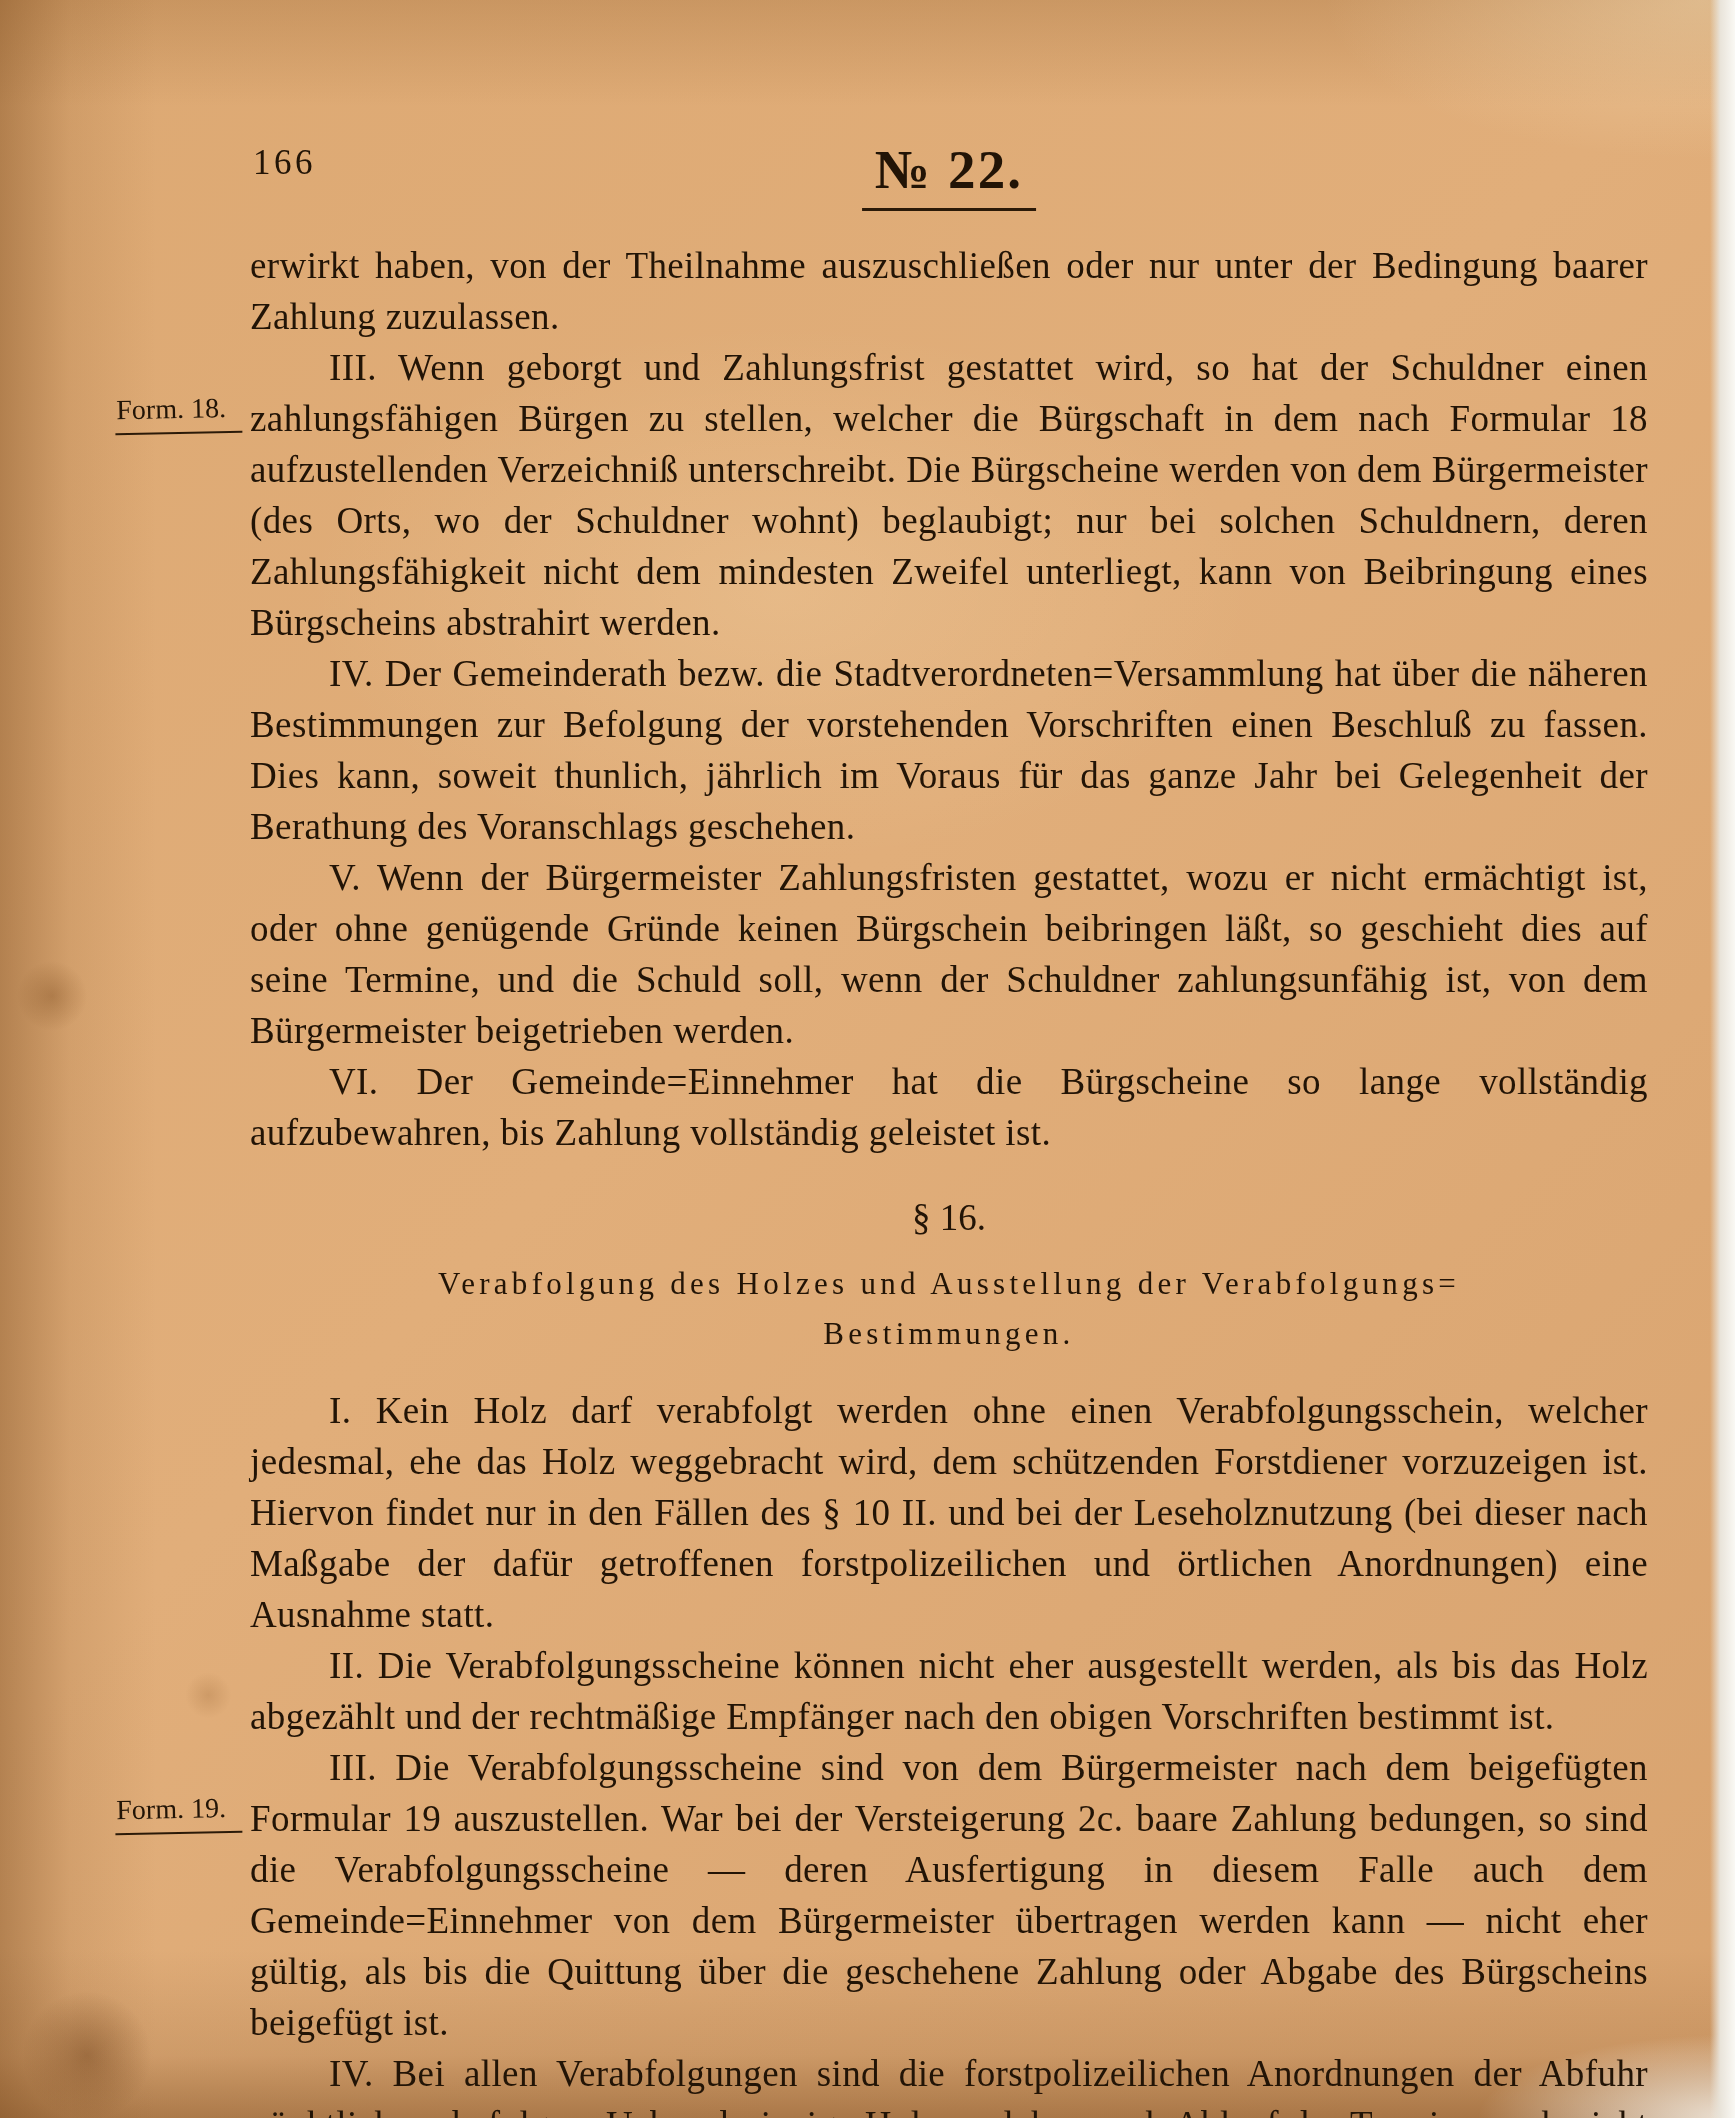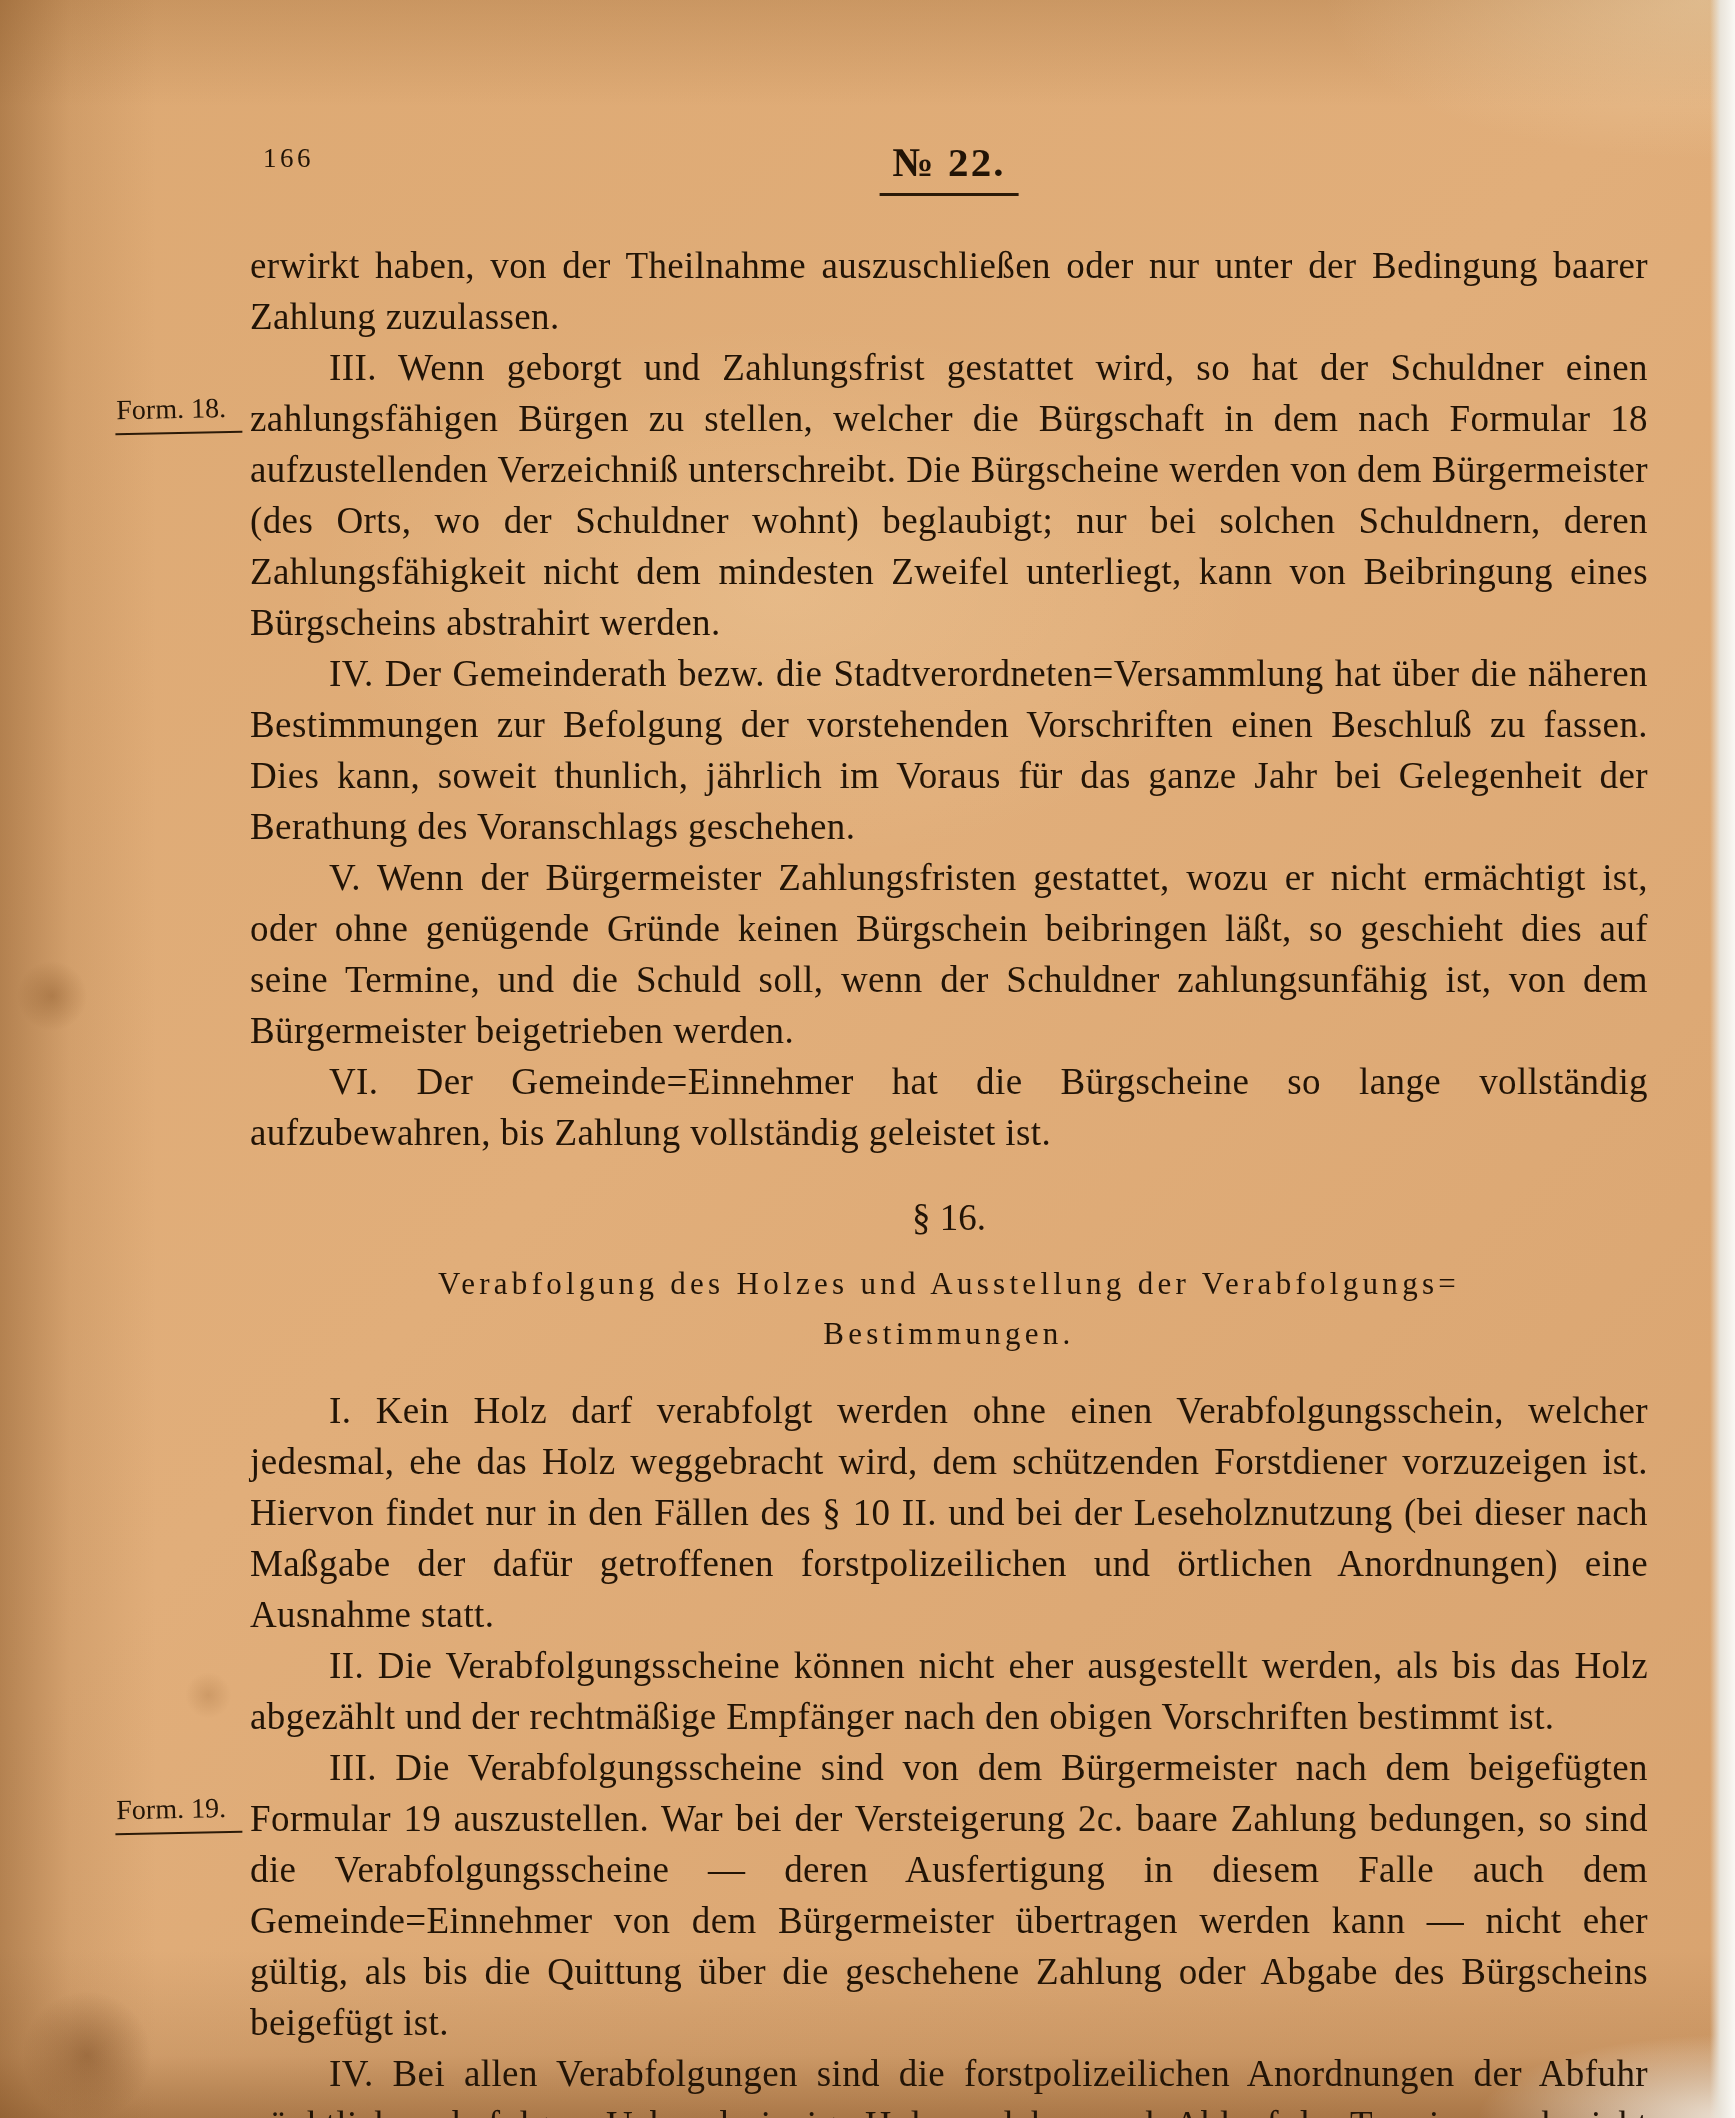--- a/index.html
+++ b/index.html
@@ -42,32 +42,32 @@
   }
 
   .header-row {
     position: relative;
     height: 77px;
     margin-bottom: 24px;
   }
 
   .page-num {
     position: absolute;
-    left: 13px;
+    left: 3px;
     top: 4.3px;
-    font-size: 27px;
+    font-size: 35px;
     letter-spacing: 3.5px;
   }
 
   .issue {
     position: absolute;
     left: 50%;
     transform: translateX(-50%);
     top: -1.4px;
-    font-size: 41px;
+    font-size: 55px;
     font-weight: bold;
     letter-spacing: 2.1px;
     border-bottom: 3.5px solid #2b1a08;
     padding: 0 12.8px 7px 12.8px;
   }
 
   .para {
     font-size: 37px;
     line-height: 51px;
     text-align: justify;

